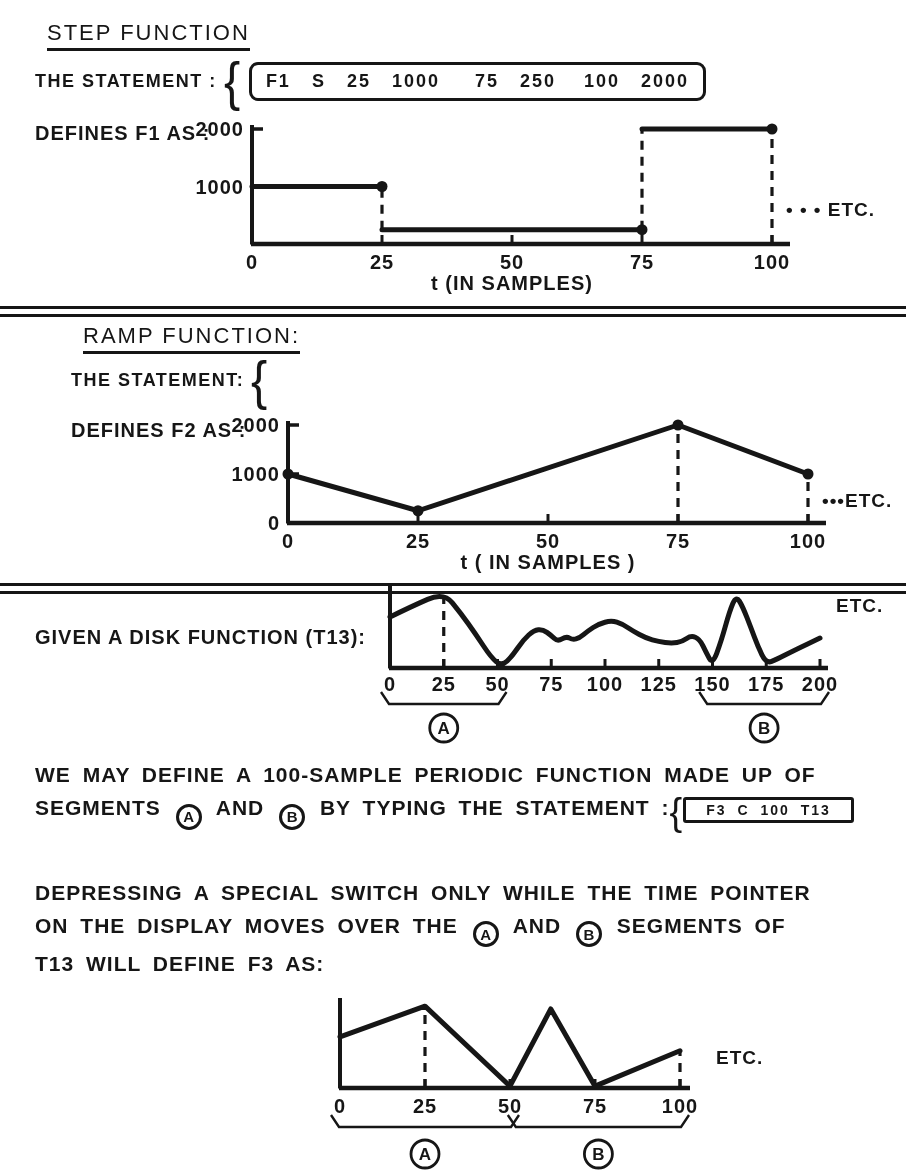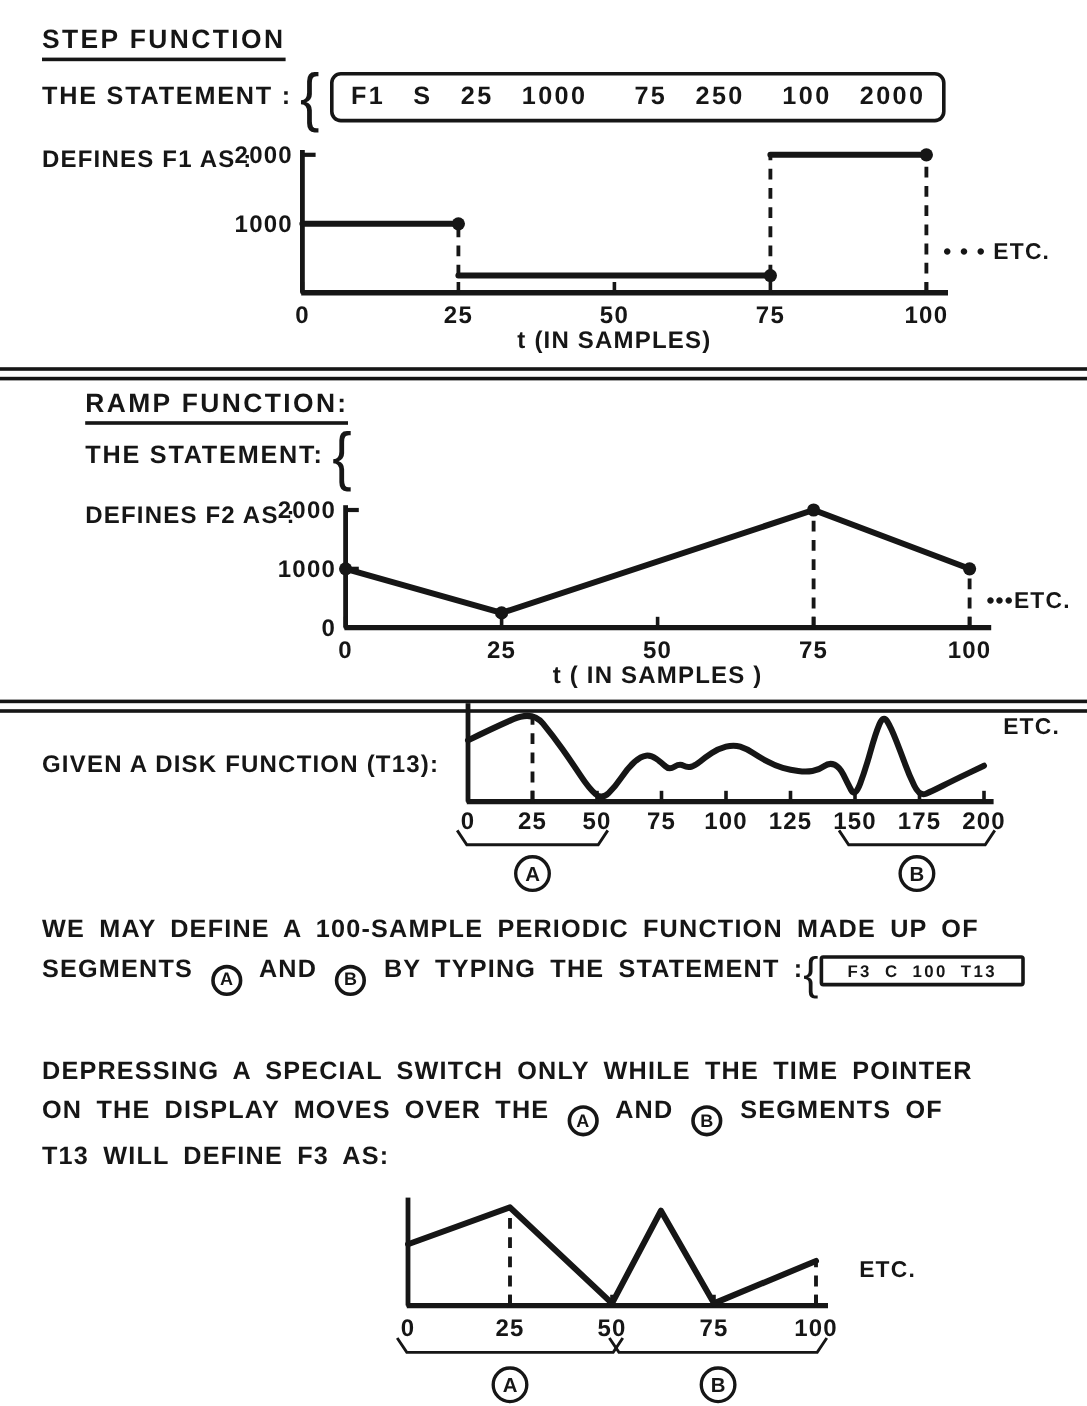--- a/index.html
+++ b/index.html
@@ -2,29 +2,29 @@
 <html><head>
 <meta charset="utf-8">
 <style>
   html,body{margin:0;padding:0;}
   body{
     width:906px;height:1172px;background:#ffffff;overflow:hidden;
     font-family:"Liberation Sans",sans-serif;color:#161616;
   }
   .page{width:906px;height:1172px;position:relative;padding-top:20px;box-sizing:border-box;}
   .sec-title{
-    display:inline-block;margin-left:35px;font-weight:bold;font-size:22px;
+    display:inline-block;margin-left:47px;font-weight:normal;font-size:22px;
     letter-spacing:2px;border-bottom:3px solid #161616;padding-bottom:2px;line-height:26px;
   }
   .stmt-row{display:flex;align-items:center;margin:7px 0 0 35px;}
-  .stmt-label{font-weight:bold;font-size:21px;letter-spacing:1.5px;white-space:pre;}
+  .stmt-label{font-weight:bold;font-size:18px;letter-spacing:1.5px;white-space:pre;}
   .big-brace{font-size:54px;font-weight:400;line-height:46px;margin:0 8px 0 6px;transform:scaleX(.9);}
   .stmt-box{
     border:3.5px solid #161616;border-radius:9px;padding:6px 14px;
-    font-weight:bold;font-size:21px;letter-spacing:2px;white-space:pre;
+    font-weight:bold;font-size:18px;letter-spacing:2px;white-space:pre;
   }
   .stmt-box.tight{letter-spacing:1px;padding:6px 10px;}
   .chart-row{display:flex;align-items:flex-start;margin-left:35px;}
   .defines-label{font-weight:bold;font-size:20px;letter-spacing:1px;white-space:pre;margin-top:6px;text-align:right;}
   .rule{height:5px;border-top:3.5px solid #161616;border-bottom:3.5px solid #161616;margin-top:12px;}
   svg{overflow:visible;display:block;}
   svg text{font-family:"Liberation Sans",sans-serif;font-weight:bold;fill:#161616;}
   .para{margin:0 0 0 35px;font-weight:bold;font-size:21px;letter-spacing:1px;word-spacing:5px;line-height:33px;}
   .circ{
     display:inline-flex;width:26px;height:26px;border:3px solid #161616;border-radius:50%;

